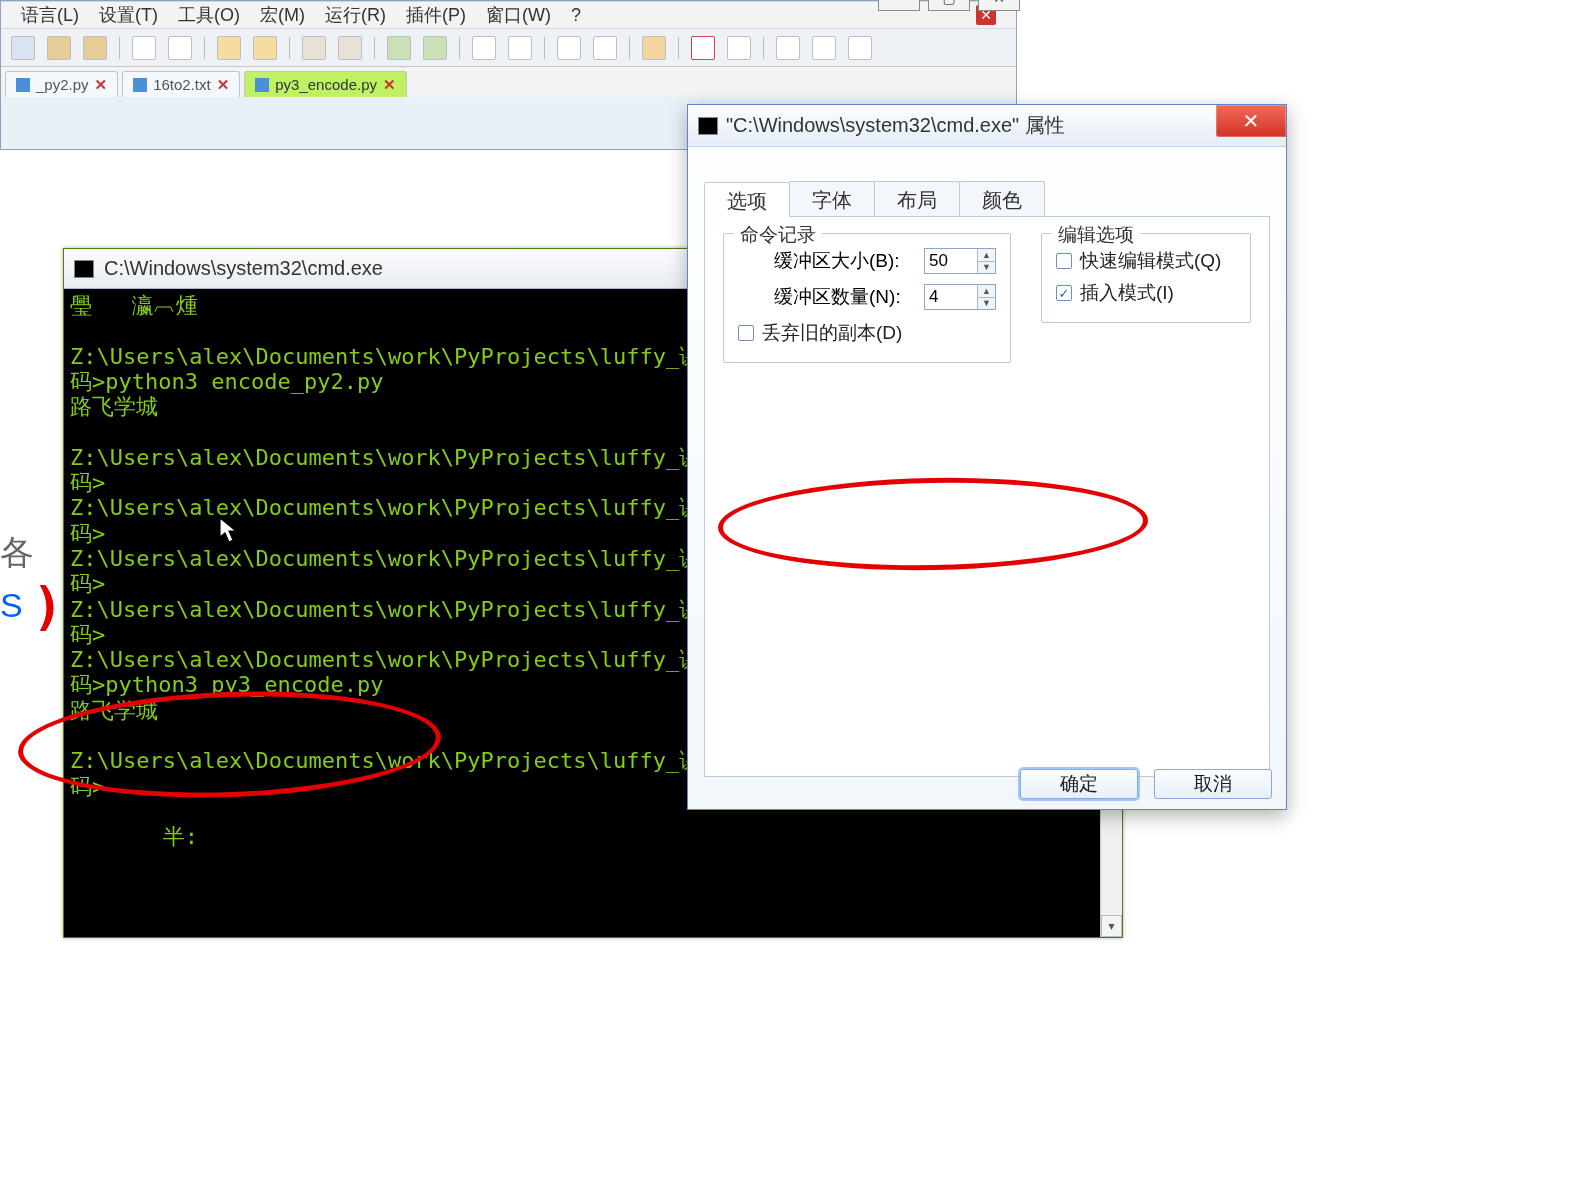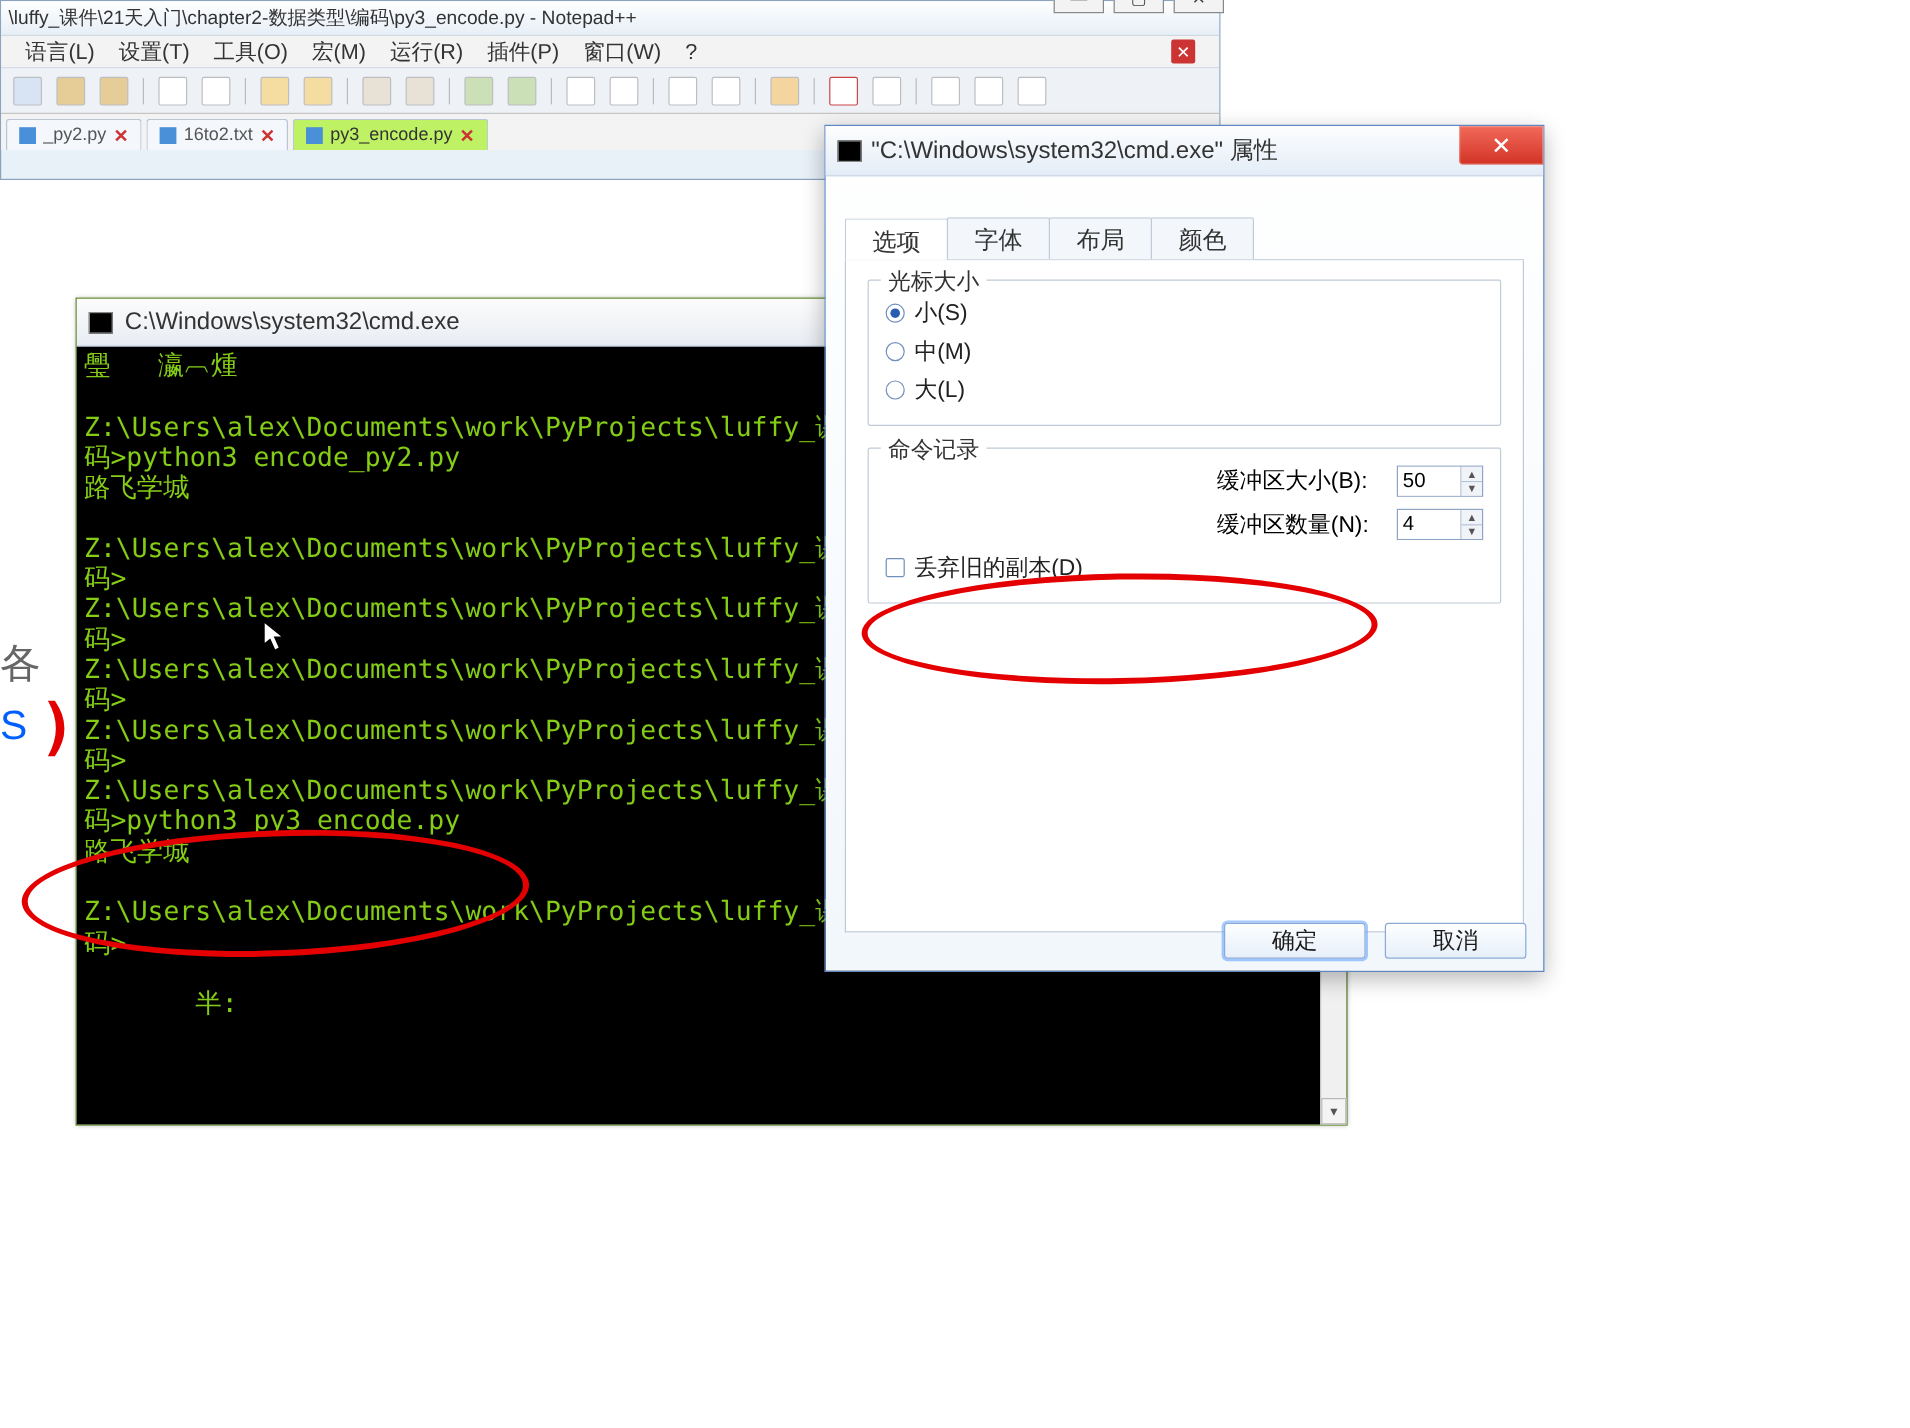--- a/index.html
+++ b/index.html
@@ -72,23 +72,20 @@
 .dlg-btn { width: 118px; height: 30px; border: 1px solid #8aa9d6; background: linear-gradient(#fdfefe,#e6effa); font-size: 19px; color: #1a1a1a; display: flex; align-items: center; justify-content: center; border-radius: 3px; }
 .dlg-btn.primary { box-shadow: 0 0 0 2px rgba(89,158,255,.55); }
 
 
 .anno { position: absolute; border: 5px solid #e40000; border-radius: 50%; pointer-events: none; }
 </style>
 </head>
 <body>
 
 <div class="npp-window">
-  <div class="npp-title">
-    <span>\luffy_课件\21天入门\chapter2-数据类型\编码\py3_encode.py - Notepad++</span>
-  </div>
   <div class="win-btns">
     <div class="win-btn">—</div>
     <div class="win-btn">▢</div>
     <div class="win-btn">✕</div>
   </div>
   <div class="npp-menu">
     <span>语言(L)</span>
     <span>设置(T)</span>
     <span>工具(O)</span>
     <span>宏(M)</span>
@@ -202,35 +199,20 @@
     <div class="prop-tabs">
       <div class="ptab active">选项</div>
       <div class="ptab">字体</div>
       <div class="ptab">布局</div>
       <div class="ptab">颜色</div>
     </div>
 
     <div class="prop-content">
       <div class="col-left">
 
-        <div class="groupbox">
-          <legend>光标大小</legend>
-          <div class="radio-row">
-            <span class="radio sel"></span>
-            <span>小(S)</span>
-          </div>
-          <div class="radio-row">
-            <span class="radio"></span>
-            <span>中(M)</span>
-          </div>
-          <div class="radio-row">
-            <span class="radio"></span>
-            <span>大(L)</span>
-          </div>
-        </div>
 
         <div class="groupbox">
           <legend>命令记录</legend>
           <div class="field-row">
             <label>缓冲区大小(B):</label>
             <div class="spinbox">
               <input value="50" style="">
               <div class="spin-btns">
                   <span>▲</span>
                   <span>▼</span>
@@ -248,20 +230,34 @@
             </div>
           </div>
           <div class="chk-row">
             <span class="chk"></span>
             <span>丢弃旧的副本(D)</span>
           </div>
         </div>
 
       </div>
 
+      <div class="col-right">
+
+        <div class="groupbox">
+          <legend>编辑选项</legend>
+          <div class="chk-row">
+            <span class="chk"></span>
+            <span>快速编辑模式(Q)</span>
+          </div>
+          <div class="chk-row">
+            <span class="chk sel"></span>
+            <span>插入模式(I)</span>
+          </div>
+        </div>
+      </div>
     </div>
   </div>
 
   <div class="dlg-buttons">
     <div class="dlg-btn primary">确定</div>
     <div class="dlg-btn">取消</div>
   </div>
 </div>
 
 <div class="anno" style="left:18px; top:692px; width:423px; height:105px; transform:rotate(-2deg)"></div>

